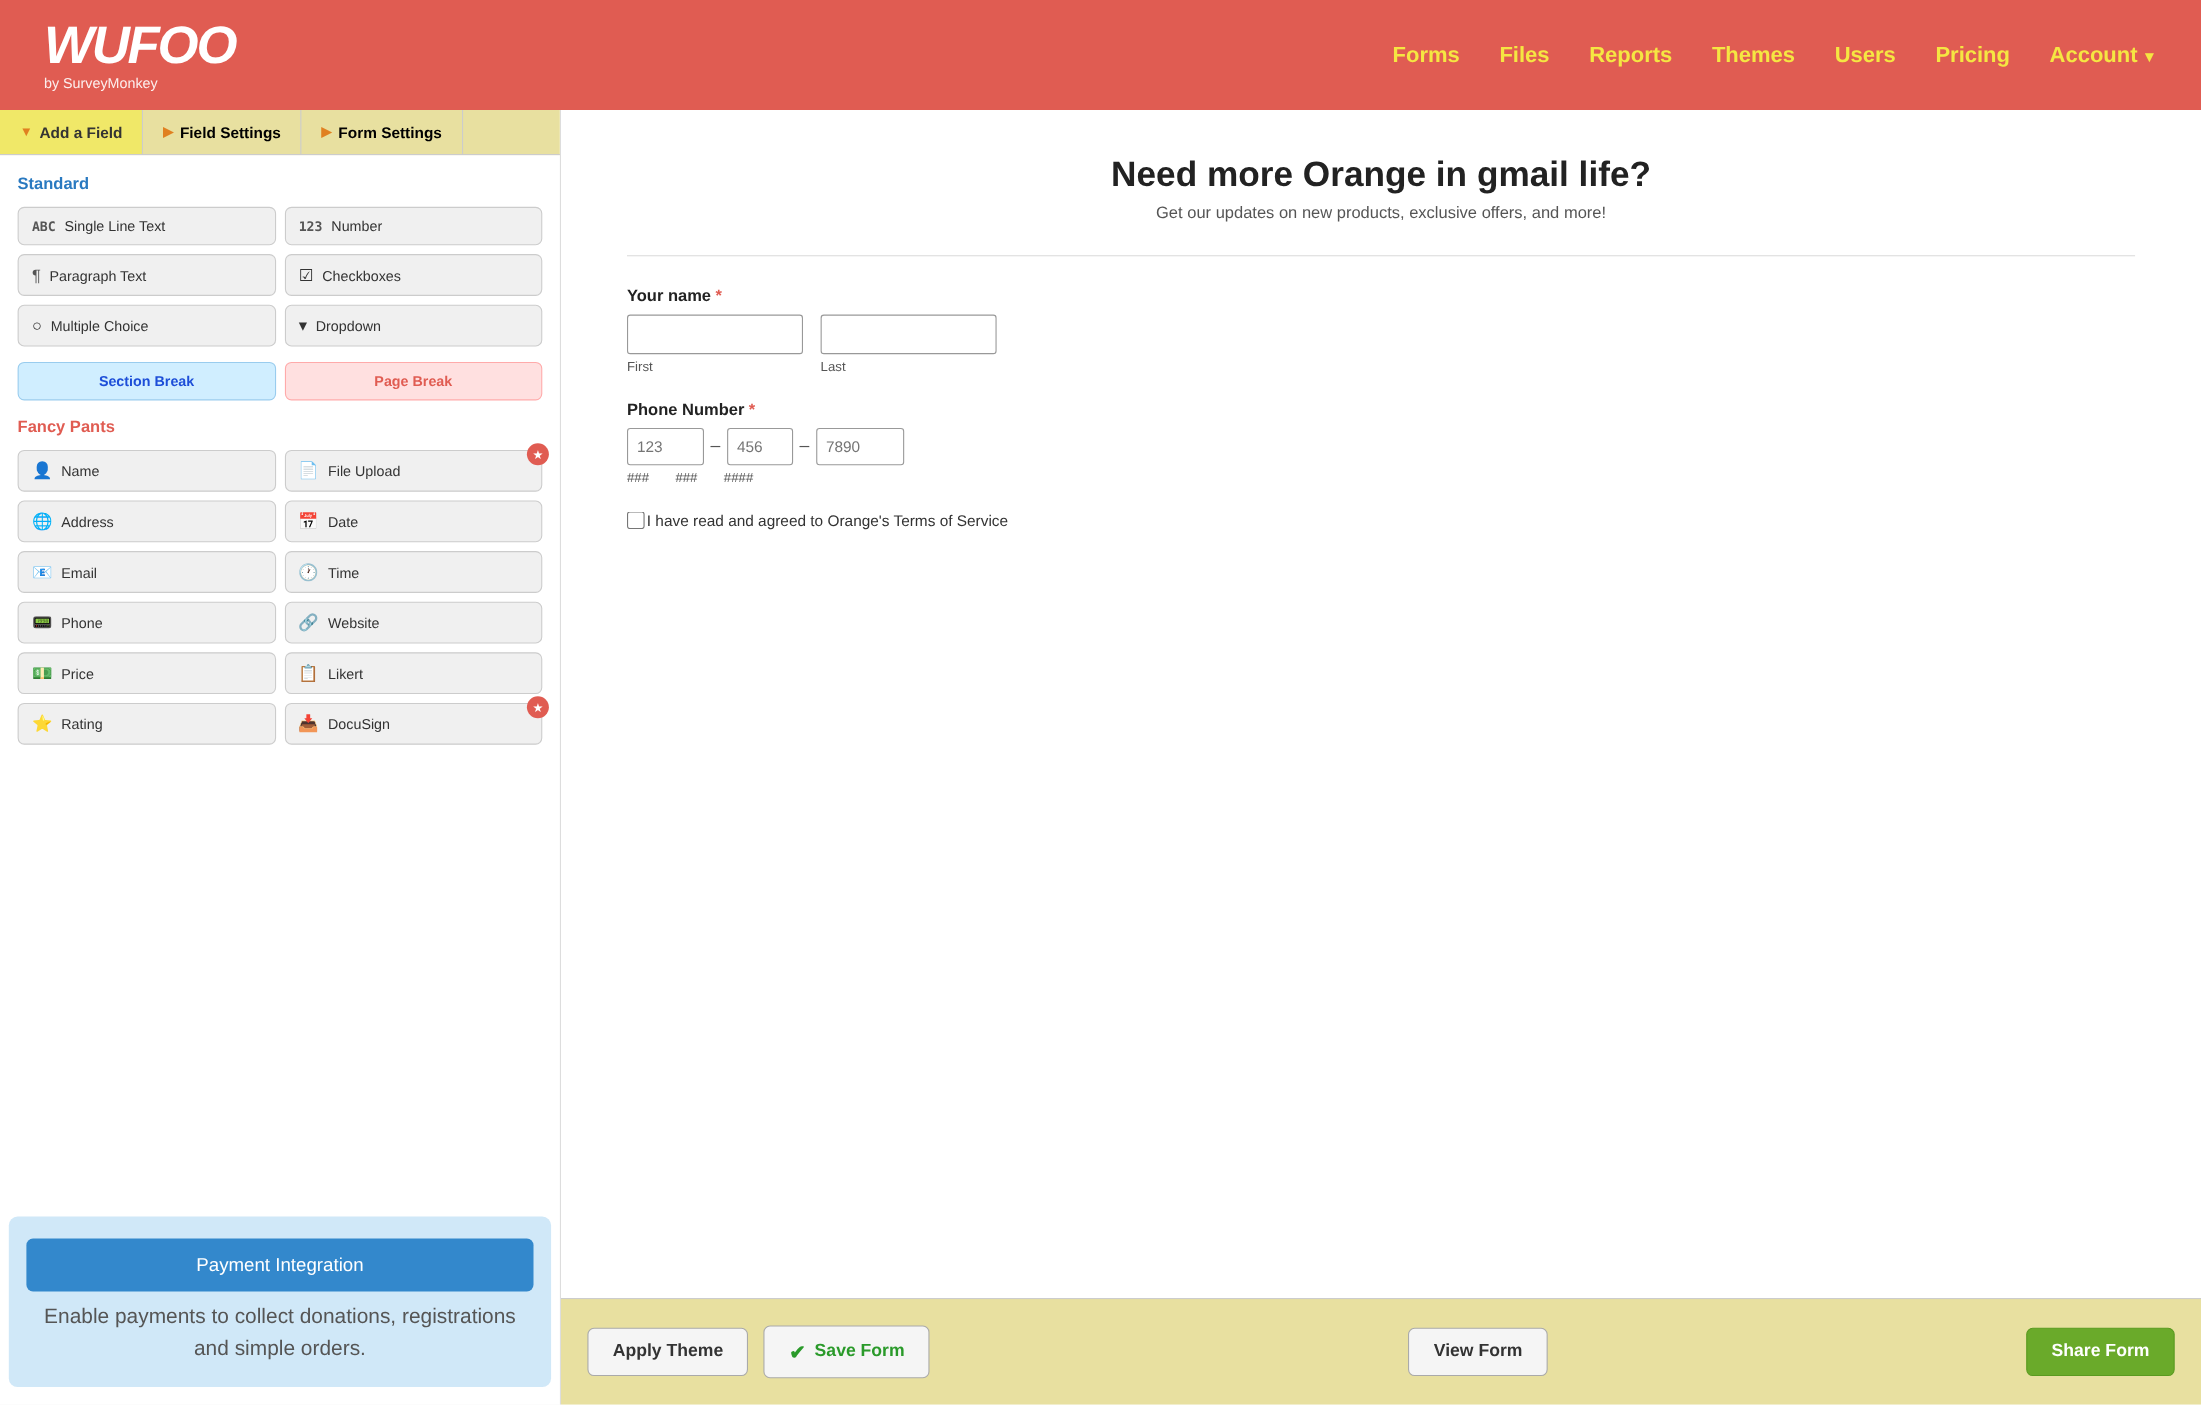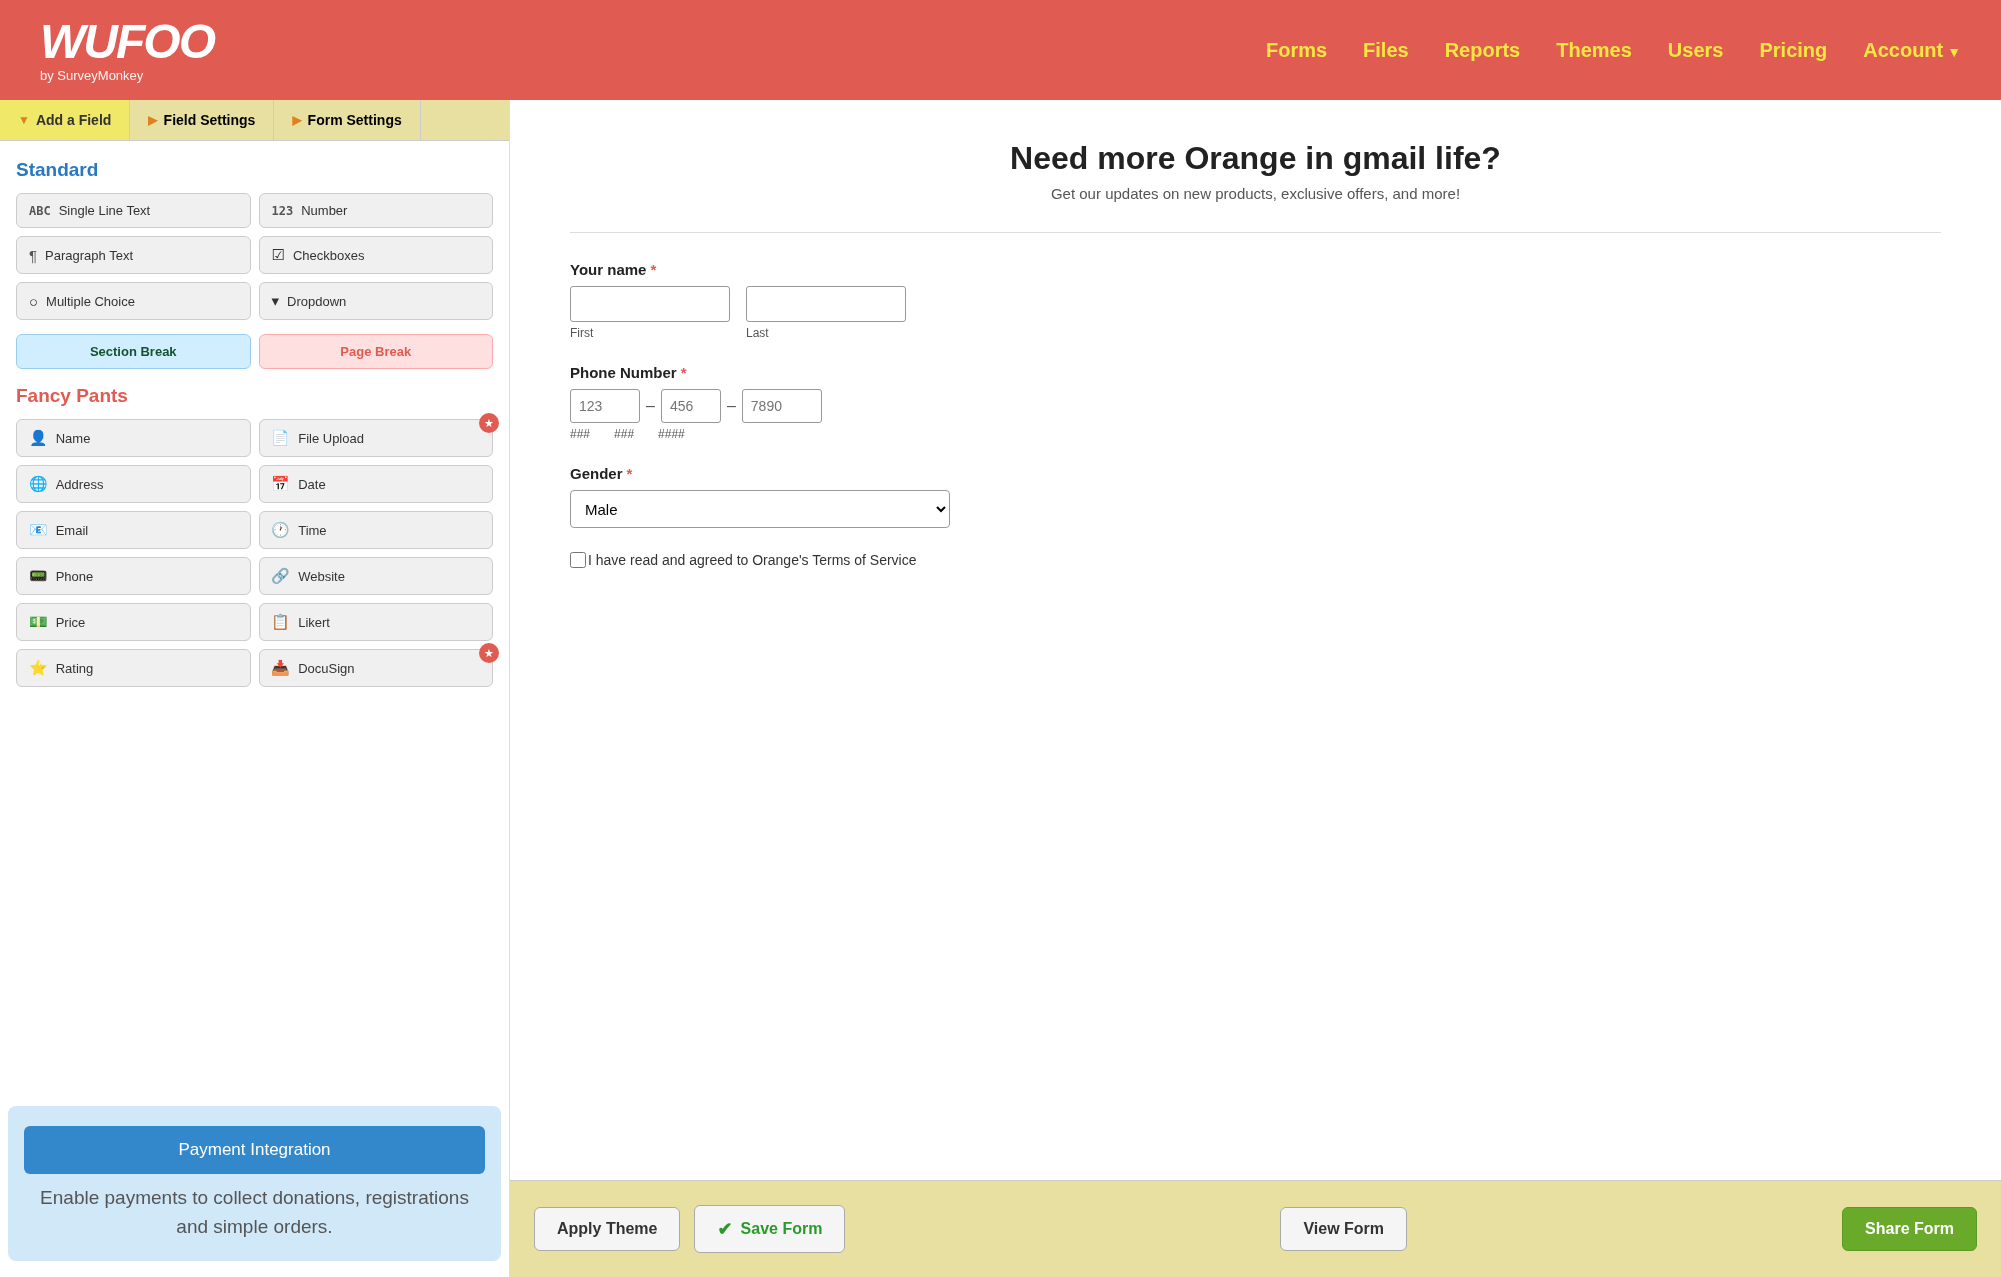--- a/index.html
+++ b/index.html
@@ -92,21 +92,21 @@
       color: #e08020;
     }
 
     
     #sidebar-content {
       padding: 18px 16px;
       flex: 1;
     }
 
     .section-label {
-      font-size: 19px;
+      font-size: 15px;
       font-weight: 700;
       color: #2979c0;
       margin-bottom: 12px;
     }
     .section-label.fancy {
       color: #e05c52;
     }
 
     .fields-grid {
       display: grid;
@@ -130,21 +130,21 @@
     }
     .field-btn .icon { font-size: 15px; }
 
     .section-break-btn {
       background: #d0eeff;
       border: 1px solid #99ccee;
       border-radius: 6px;
       padding: 9px 26px;
       font-size: 13px;
       cursor: pointer;
-      color: #14532d;
+      color: #1d4ed8;
       font-weight: 600;
       text-align: center;
     }
     .page-break-btn {
       background: #ffe0e0;
       border: 1px solid #ffaaaa;
       border-radius: 6px;
       padding: 9px 12px;
       font-size: 13px;
       cursor: pointer;
@@ -540,31 +540,20 @@
         <div class="phone-hints">
           <span class="phone-hint">###</span>
           <span class="phone-hint">###</span>
           <span class="phone-hint">####</span>
         </div>
       </div>
 
       <div class="form-field">
       </div>
 
-      <div class="form-field">
-        <div class="field-label">
-          <span>Gender</span><span class="required-star">*</span>
-        </div>
-        <select class="gender-select">
-          <option>Male</option>
-          <option>Female</option>
-          <option>Other</option>
-          <option>Prefer not to say</option>
-        </select>
-      </div>
 
       <div class="form-field">
         <div class="checkbox-row">
           <input type="checkbox" style="">
           <span class="checkbox-label">I have read and agreed to Orange's Terms of Service</span>
         </div>
       </div>
     </div>
 
     <div id="footer-toolbar">

